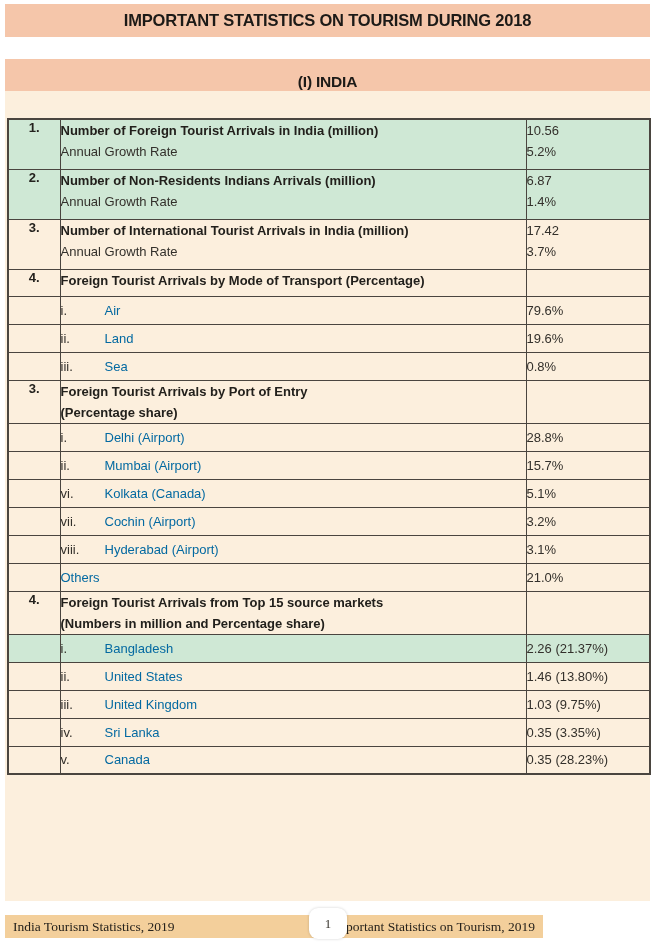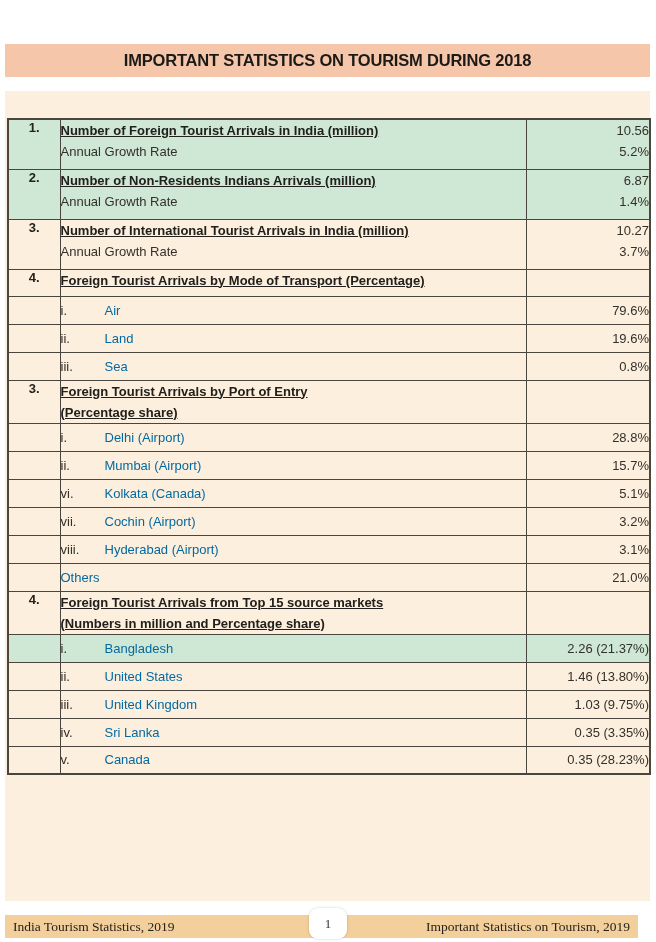--- a/index.html
+++ b/index.html
@@ -14,21 +14,20 @@
   }
 
   .banner {
     position: absolute;
     left: 5px; width: 645px;
     background: var(--banner_bg);
     display: flex; align-items: center; justify-content: center;
     font-weight: bold;
     color: #1c1a17;
     letter-spacing: -0.2px;
-    margin-top: 40px;
   }
   #banner-title  { top: 4px;  height: 33px; font-size: 16.5px; }
   #banner-section{ top: 59px; height: 46px; font-size: 15.5px; }
 
   .content-bg {
     position: absolute;
     left: 5px; width: 645px;
     top: 91px; height: 810px;
     background: var(--page_bg);
   }
@@ -59,42 +58,42 @@
     font-weight: bold;
     padding-top: 5px;
     color: #24221e;
   }
   td.col-desc {
     padding: 3px 8px;
     vertical-align: middle;
     line-height: 21px;
   }
   td.col-val {
-    text-align: right;
+    text-align: left;
     vertical-align: middle;
     line-height: 21px;
     color: #33302b;
   }
 
   .row-growth  td { height: 50px; }
   .row-section td { height: 27px; }
   .row-item    td, .row-plain td { height: 28px; }
 
   .row-growth td.col-desc, .row-growth td.col-val,
   .row-section td.col-desc { vertical-align: top; padding-top: 3px; }
 
-  .desc-main { font-weight: bold; color: #22201c; line-height: 21px; text-decoration: underline; }
+  .desc-main { font-weight: bold; color: #22201c; line-height: 21px; }
   .desc-sub  { font-weight: normal; color: #33302b; line-height: 21px; }
 
   .roman { display: inline-block; width: 44px; color: #33302b; }
   .item-label { color: #0369a1; }
 
   .footer-bar {
     position: absolute;
-    left: 5px; width: 633px;
+    left: 5px; width: 538px;
     top: 915px; height: 23px;
     background: var(--footer_bg);
     font-family: "Liberation Serif", serif;
     font-size: 13.5px;
     color: #26221c;
     display: flex; align-items: center; justify-content: space-between;
     padding: 0 8px;
   }
   .page-badge {
     position: absolute;
@@ -152,21 +151,21 @@
           <div>1.4%</div>
         </td>
       </tr>
       <tr class="row-growth bg-cream">
         <td class="col-num">3.</td>
         <td class="col-desc">
           <div class="desc-main">Number of International Tourist Arrivals in India (million)</div>
           <div class="desc-sub">Annual Growth Rate</div>
         </td>
         <td class="col-val">
-          <div>10.27</div>
+          <div>17.42</div>
           <div>3.7%</div>
         </td>
       </tr>
       <tr class="row-section bg-cream">
         <td class="col-num">4.</td>
         <td class="col-desc">
           <div class="desc-main">Foreign Tourist Arrivals by Mode of Transport (Percentage)</div>
         </td>
         <td class="col-val"></td>
       </tr>

